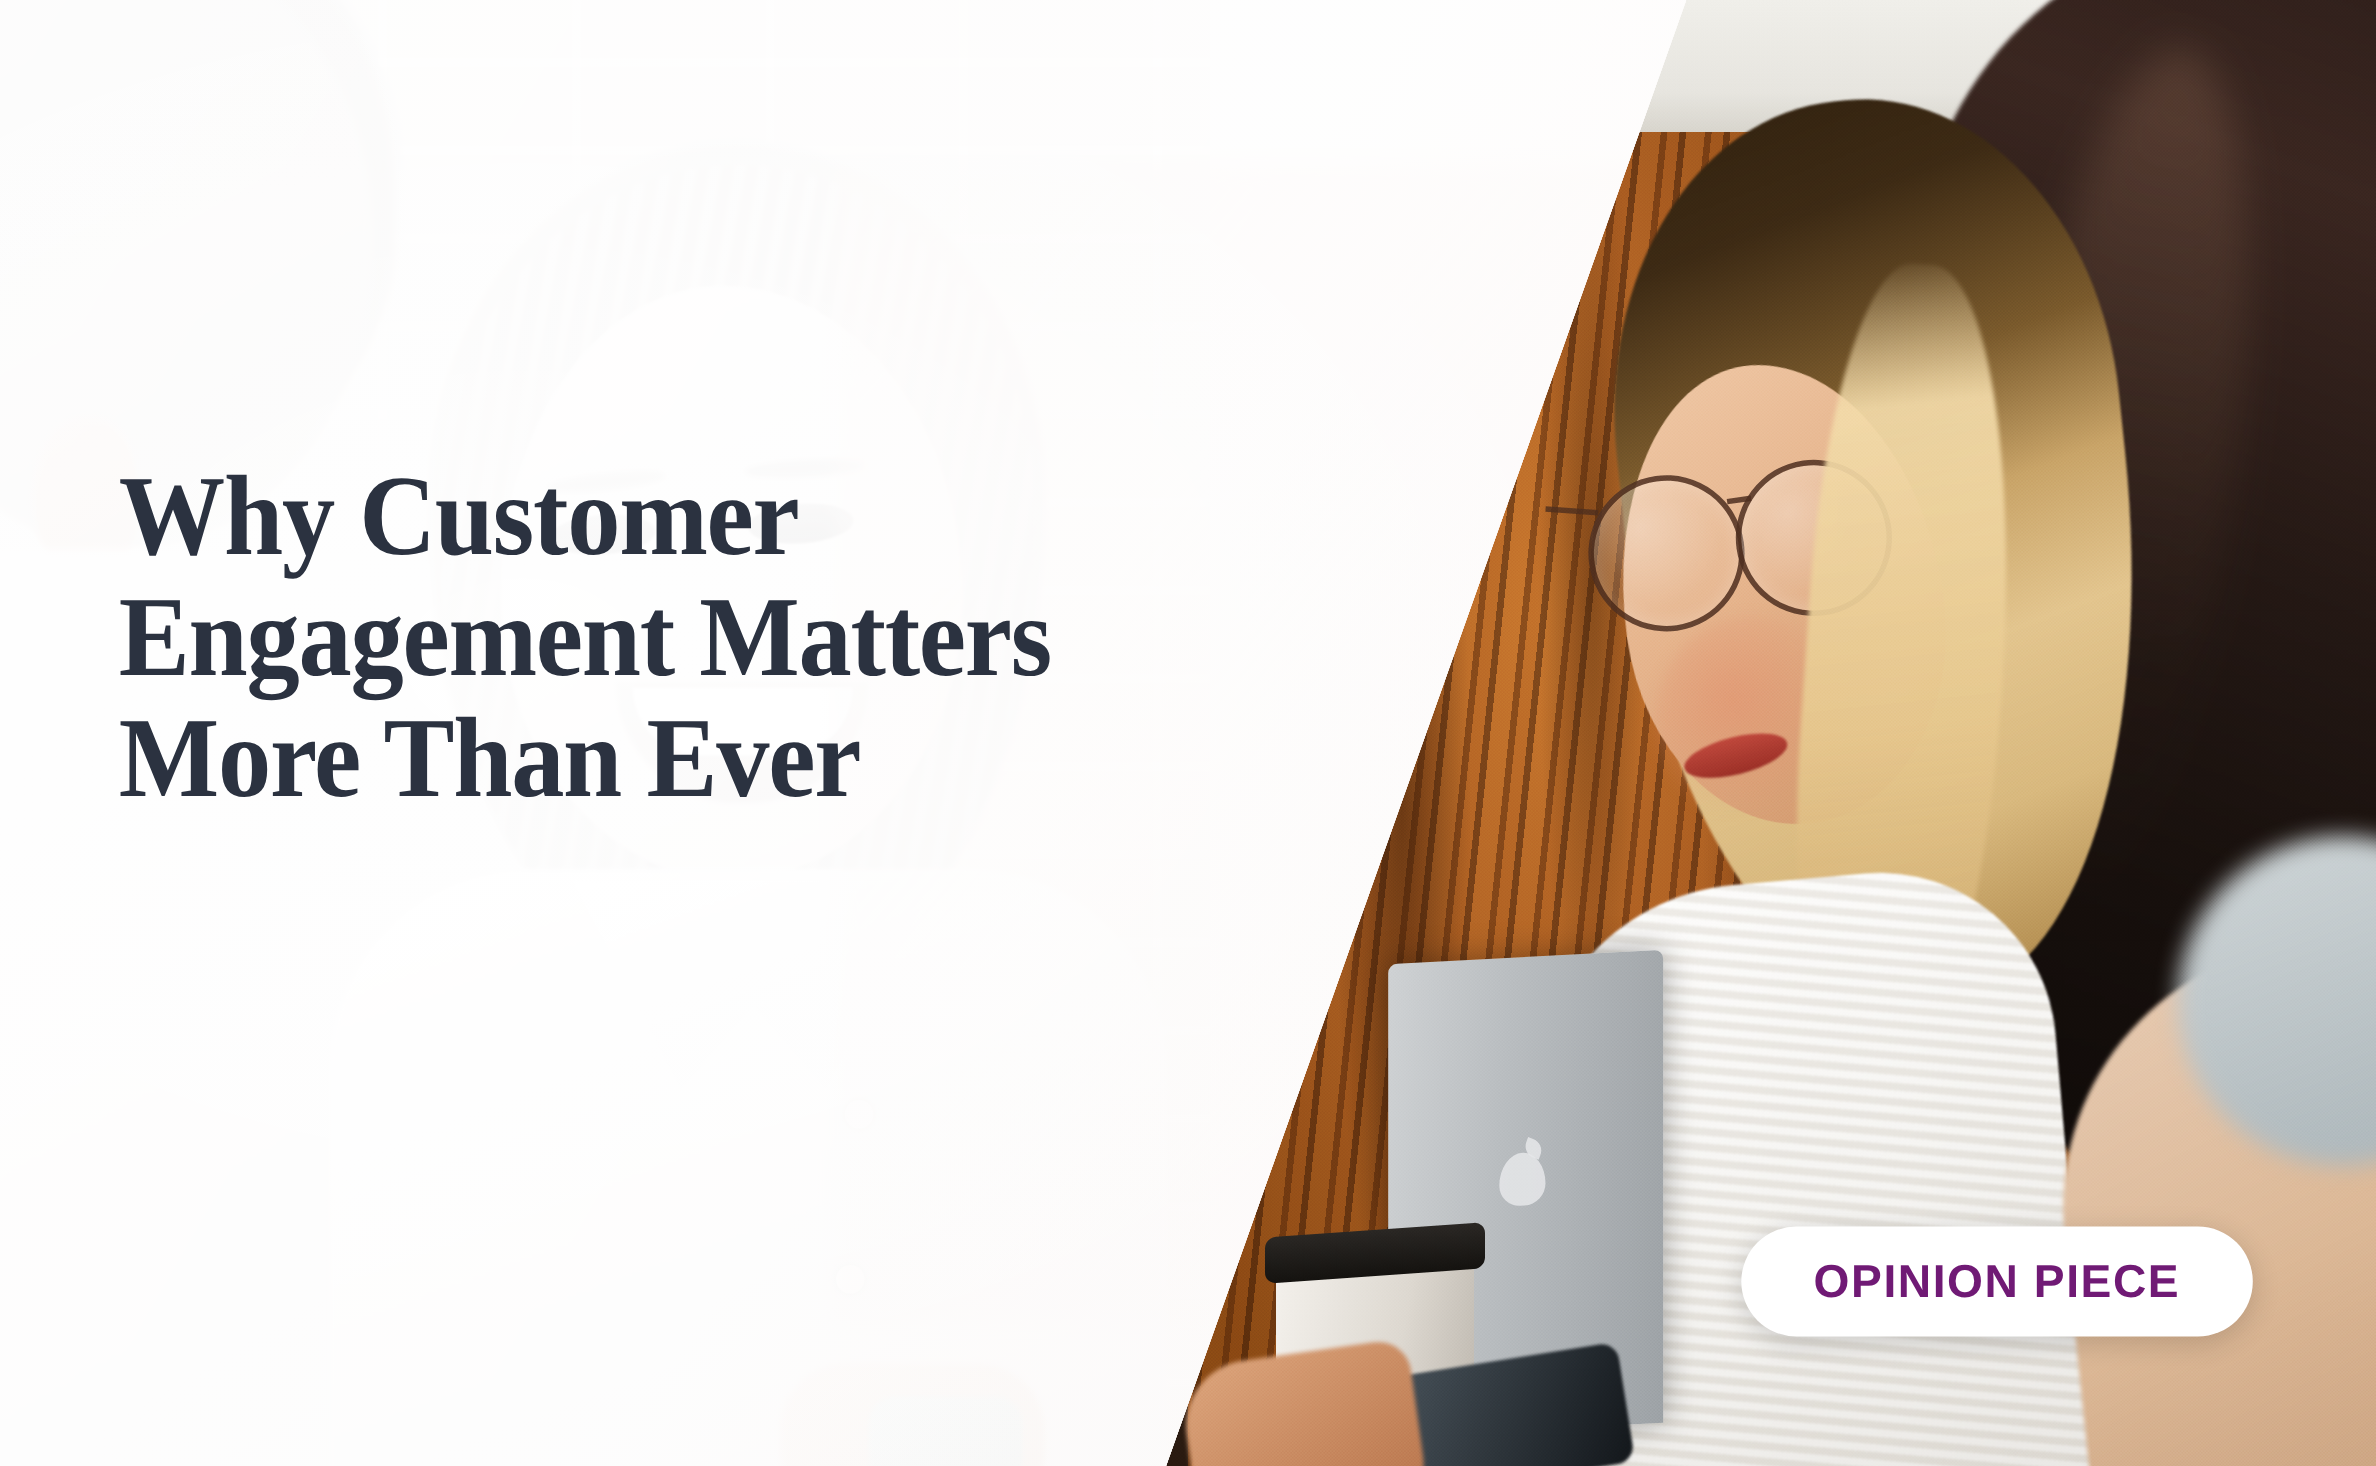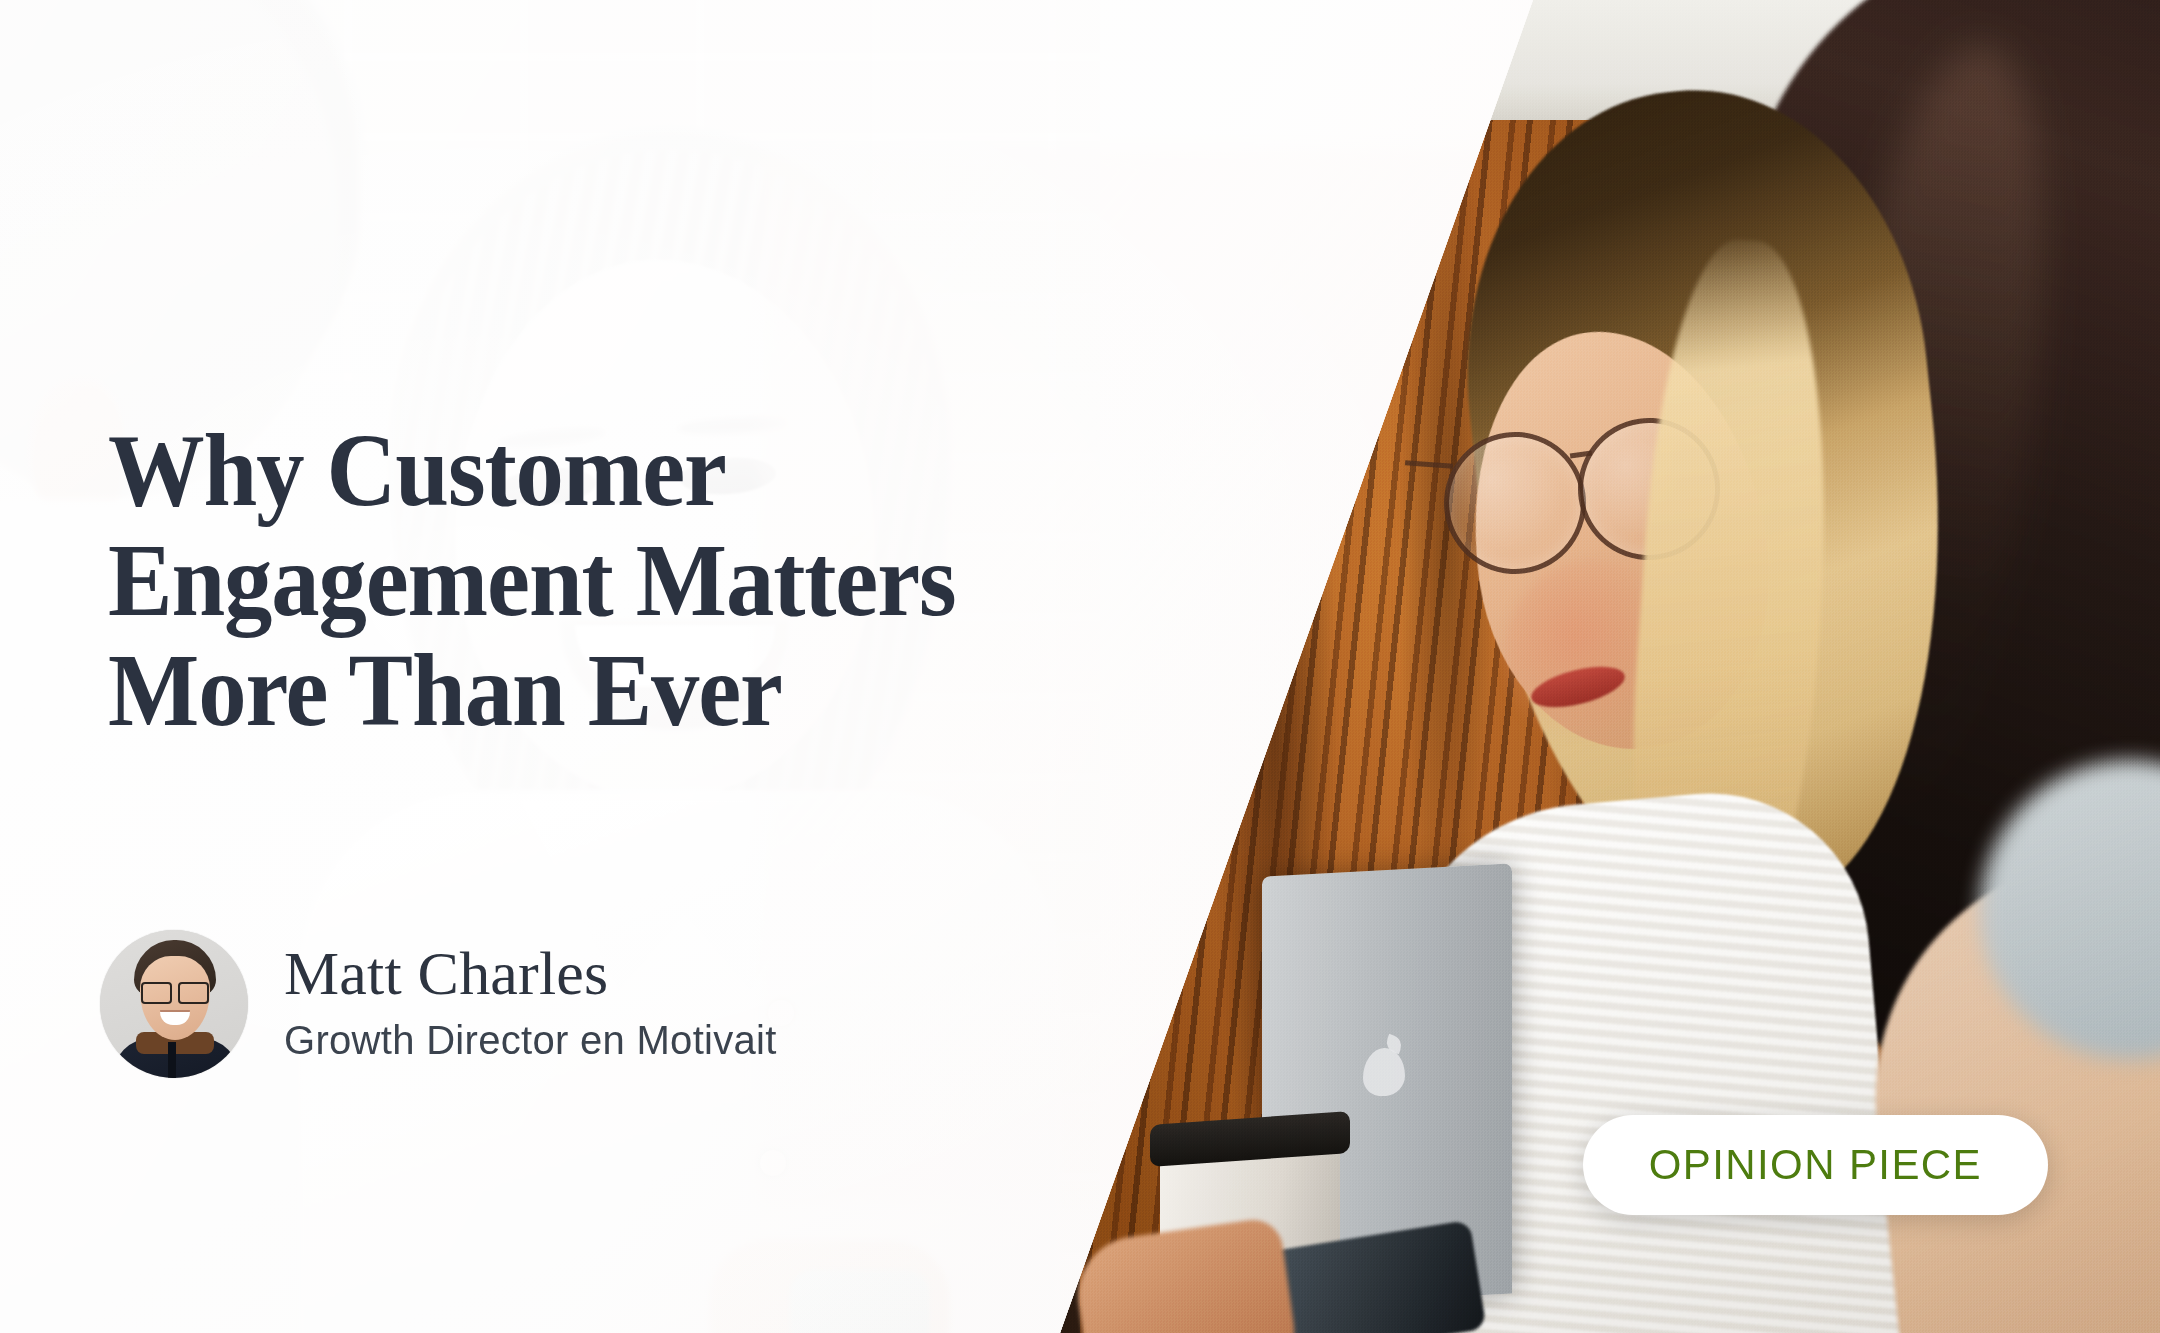--- a/index.html
+++ b/index.html
@@ -401,22 +401,22 @@
     margin-top:6px;
   }
 
   
   .badge{
     position:absolute;right:112px;bottom:118px;z-index:12;
     background:#ffffff;border-radius:60px;
     padding:26px 66px;
     box-shadow:0 6px 26px rgba(0,0,0,.16);
     font-family:"Liberation Sans", sans-serif;
-    font-weight:400;font-size:42px;letter-spacing:1.4px;
-    color:#4d7c0f;white-space:nowrap;
+    font-weight:700;font-size:42px;letter-spacing:1.4px;
+    color:#701a75;white-space:nowrap;
   }
 </style>
 </head>
 <body>
 
 <div class="card">
 
   <div class="photo-right">
     <div class="pr-layer wood"></div>
     <div class="pr-layer wood-grain"></div>
@@ -484,34 +484,18 @@
 
   <div class="content">
 
 
     <h1 class="headline">
       <span class="hl-line">Why Customer</span>
       <span class="hl-line">Engagement Matters</span>
       <span class="hl-line">More Than Ever</span>
     </h1>
 
-    <div class="byline">
-      <div class="avatar">
-        <div class="av-bg"></div>
-        <div class="av-polo"></div>
-        <div class="av-collar"></div>
-        <div class="av-placket"></div>
-        <div class="av-hair"></div>
-        <div class="av-face"></div>
-        <div class="av-smile"></div>
-        <div class="av-glass"></div>
-      </div>
-      <div class="byline-text">
-        <div class="author">Matt Charles</div>
-        <div class="role">Growth Director en Motivait</div>
-      </div>
-    </div>
 
   </div>
 
   <div class="badge">OPINION PIECE</div>
 
 </div>
 
 </body></html>

